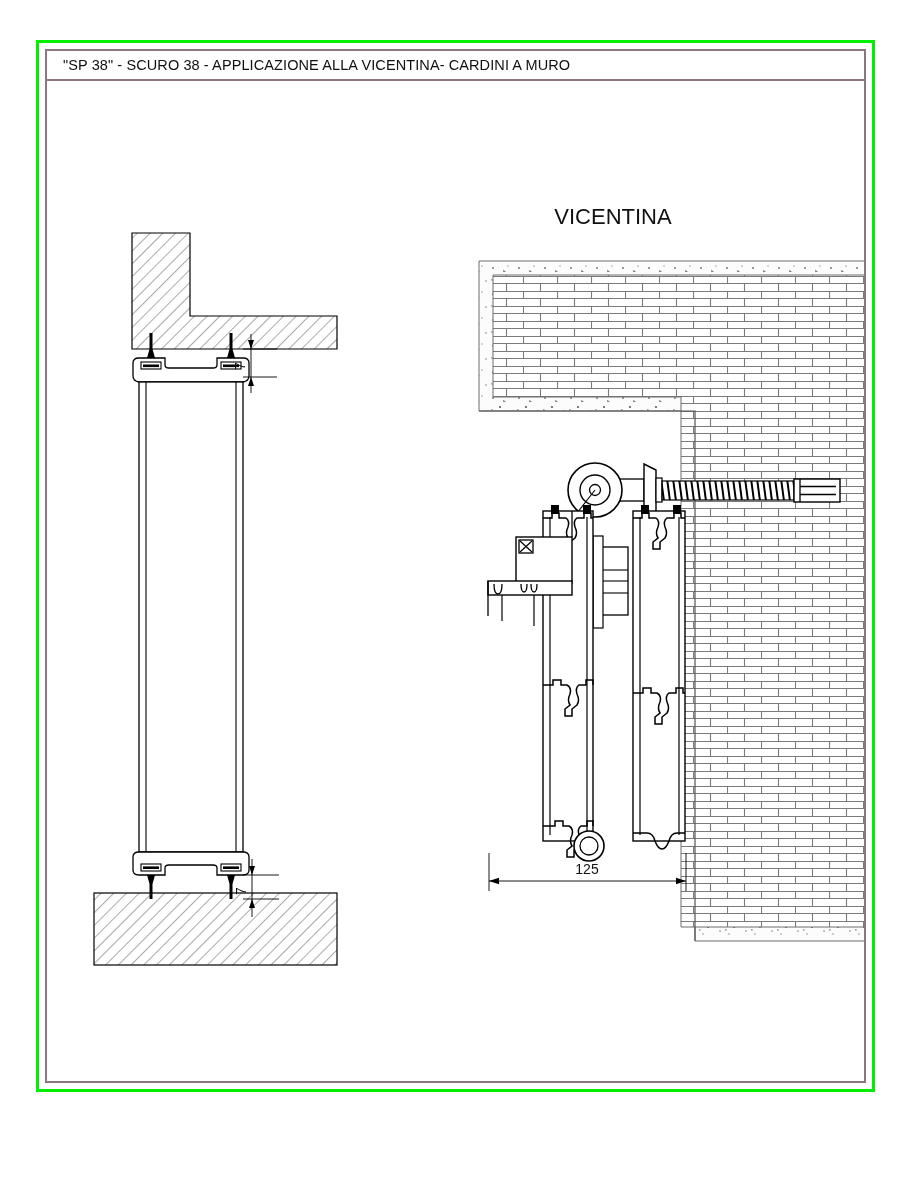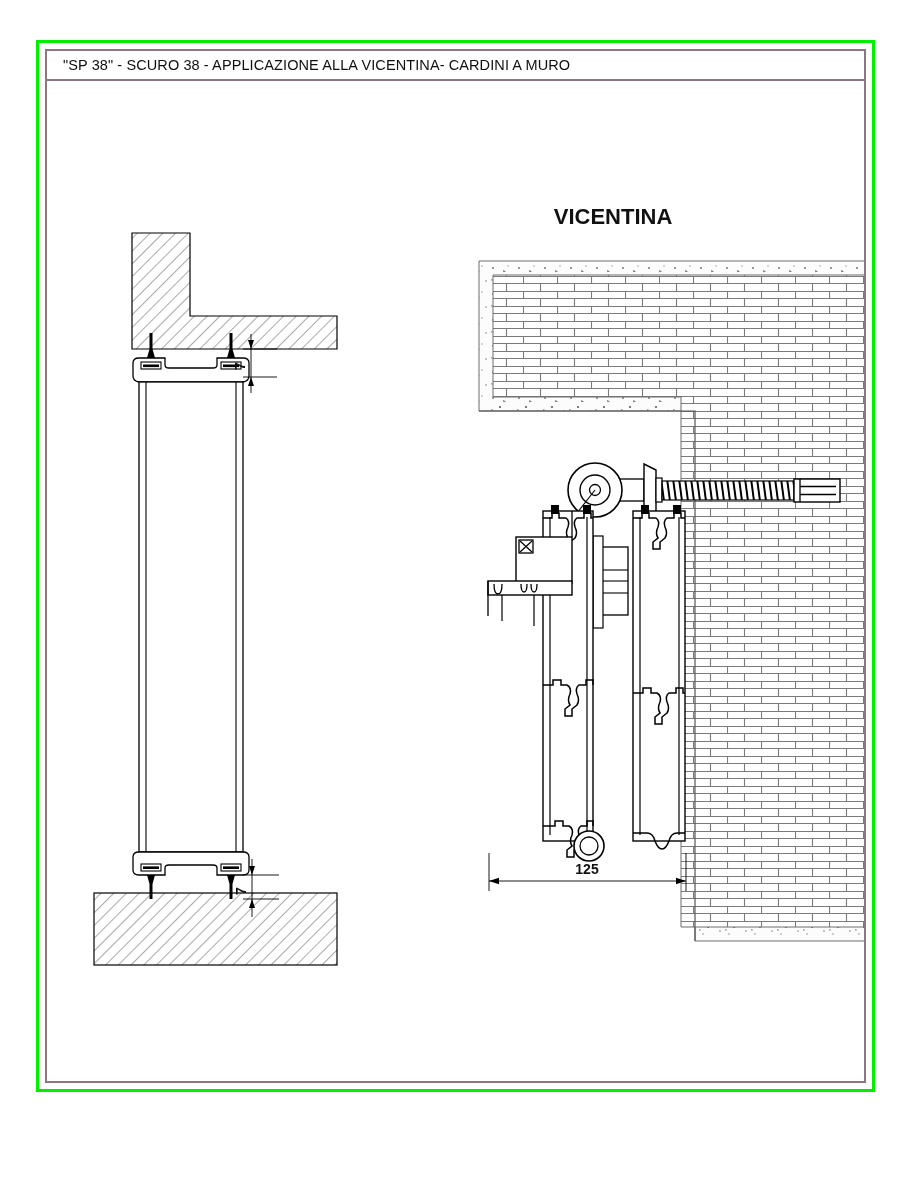--- a/index.html
+++ b/index.html
@@ -7,21 +7,21 @@
 
   #sheet{position:absolute;left:36px;top:40px;width:839px;height:1052px;
          border:3px solid #00f000;box-sizing:border-box;background:#fff;}
   #innerframe{position:absolute;left:6px;top:6px;right:6px;bottom:6px;
          border:2px solid #8d7682;box-sizing:border-box;background:#fff;}
   #titlebar{position:absolute;left:0;top:0;right:0;height:30px;
          border-bottom:2px solid #8d7682;box-sizing:border-box;
          display:flex;align-items:center;}
   #titletext{font-size:14.5px;color:#101010;padding-left:16px;letter-spacing:.1px;white-space:nowrap;}
 
-  #canvaswrap{position:absolute;left:0;top:30px;right:0;bottom:0;overflow:hidden;font-weight:bold;}
+  #canvaswrap{position:absolute;left:0;top:30px;right:0;bottom:0;overflow:hidden;}
   svg{display:block;}
   .dimtxt{font-size:14px;fill:#111;font-family:"Liberation Sans",sans-serif;}
   .bigtxt{font-size:22px;fill:#111;font-family:"Liberation Sans",sans-serif;}
 </style>
 </head>
 <body>
 
 <div id="sheet">
   <div id="innerframe">
 

